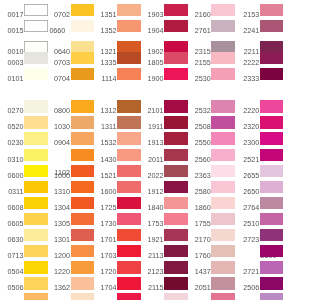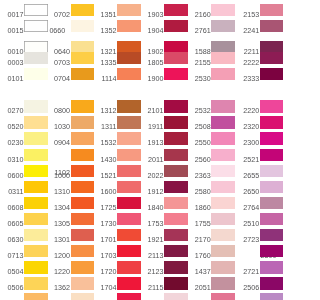--- a/index.html
+++ b/index.html
@@ -48,21 +48,21 @@
     </div>
     <div class="row" style="top: 41px;">
       <div class="code" style="left: -1.8px; width: 25.4px;">0010</div>
       <div class="sw outline" style="left: 24.2px; background: rgb(254, 254, 251);"></div>
       <div class="code" style="left: 44.7px; width: 25.4px;">0640</div>
       <div class="sw" style="left: 70.7px; background: rgb(250, 224, 145);"></div>
       <div class="code" style="left: 91px; width: 25.4px;">1321</div>
       <div class="sw" style="left: 117px; background: rgb(214, 90, 33);"></div>
       <div class="code" style="left: 138px; width: 25.4px;">1902</div>
       <div class="sw" style="left: 164px; background: rgb(201, 9, 67);"></div>
-      <div class="code" style="left: 185.4px; width: 25.4px;">1588</div>
+      <div class="code" style="left: 185.4px; width: 25.4px;">2315</div>
       <div class="sw" style="left: 211.4px; background: rgb(168, 145, 156);"></div>
       <div class="code" style="left: 233.9px; width: 25.4px;">2211</div>
       <div class="sw" style="left: 259.9px; background: rgb(123, 36, 80);"></div>
     </div>
     <div class="row" style="top: 51.9px;">
       <div class="code" style="left: -1.8px; width: 25.4px;">0003</div>
       <div class="sw" style="left: 24.2px; background: rgb(230, 228, 222);"></div>
       <div class="code" style="left: 44.7px; width: 25.4px;">0703</div>
       <div class="sw" style="left: 70.7px; background: rgb(253, 206, 70);"></div>
       <div class="code" style="left: 91px; width: 25.4px;">1335</div>

